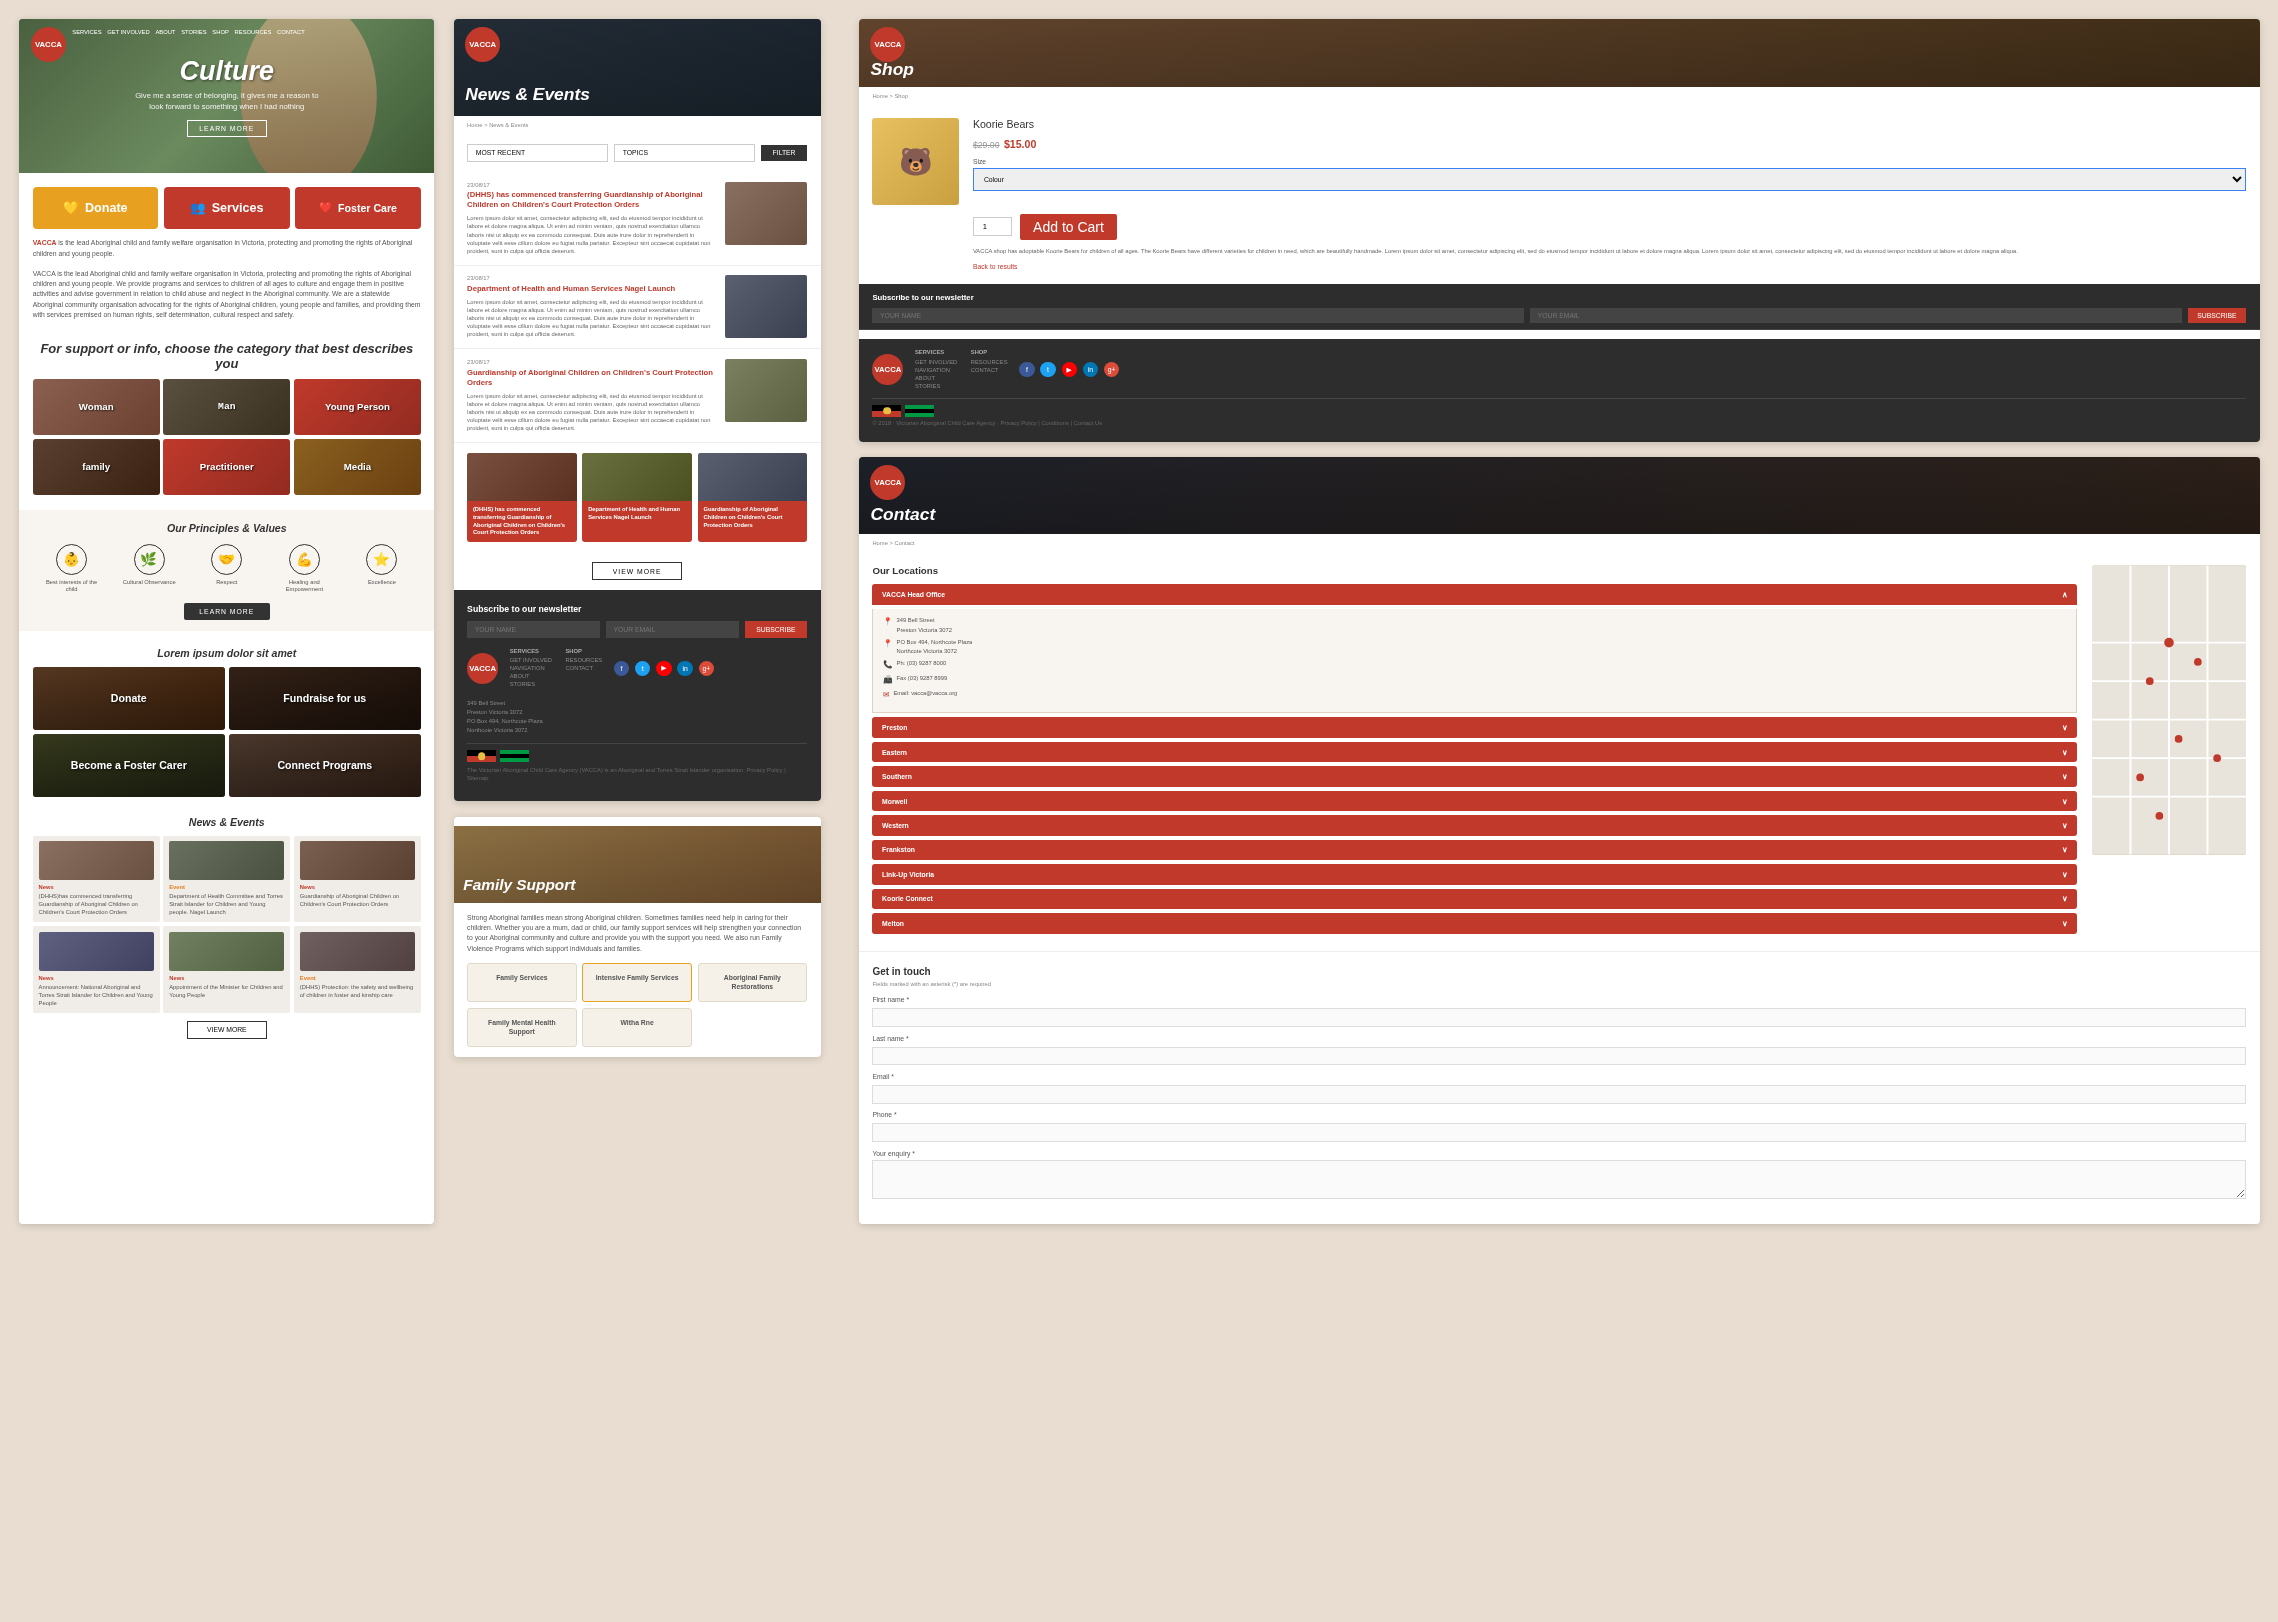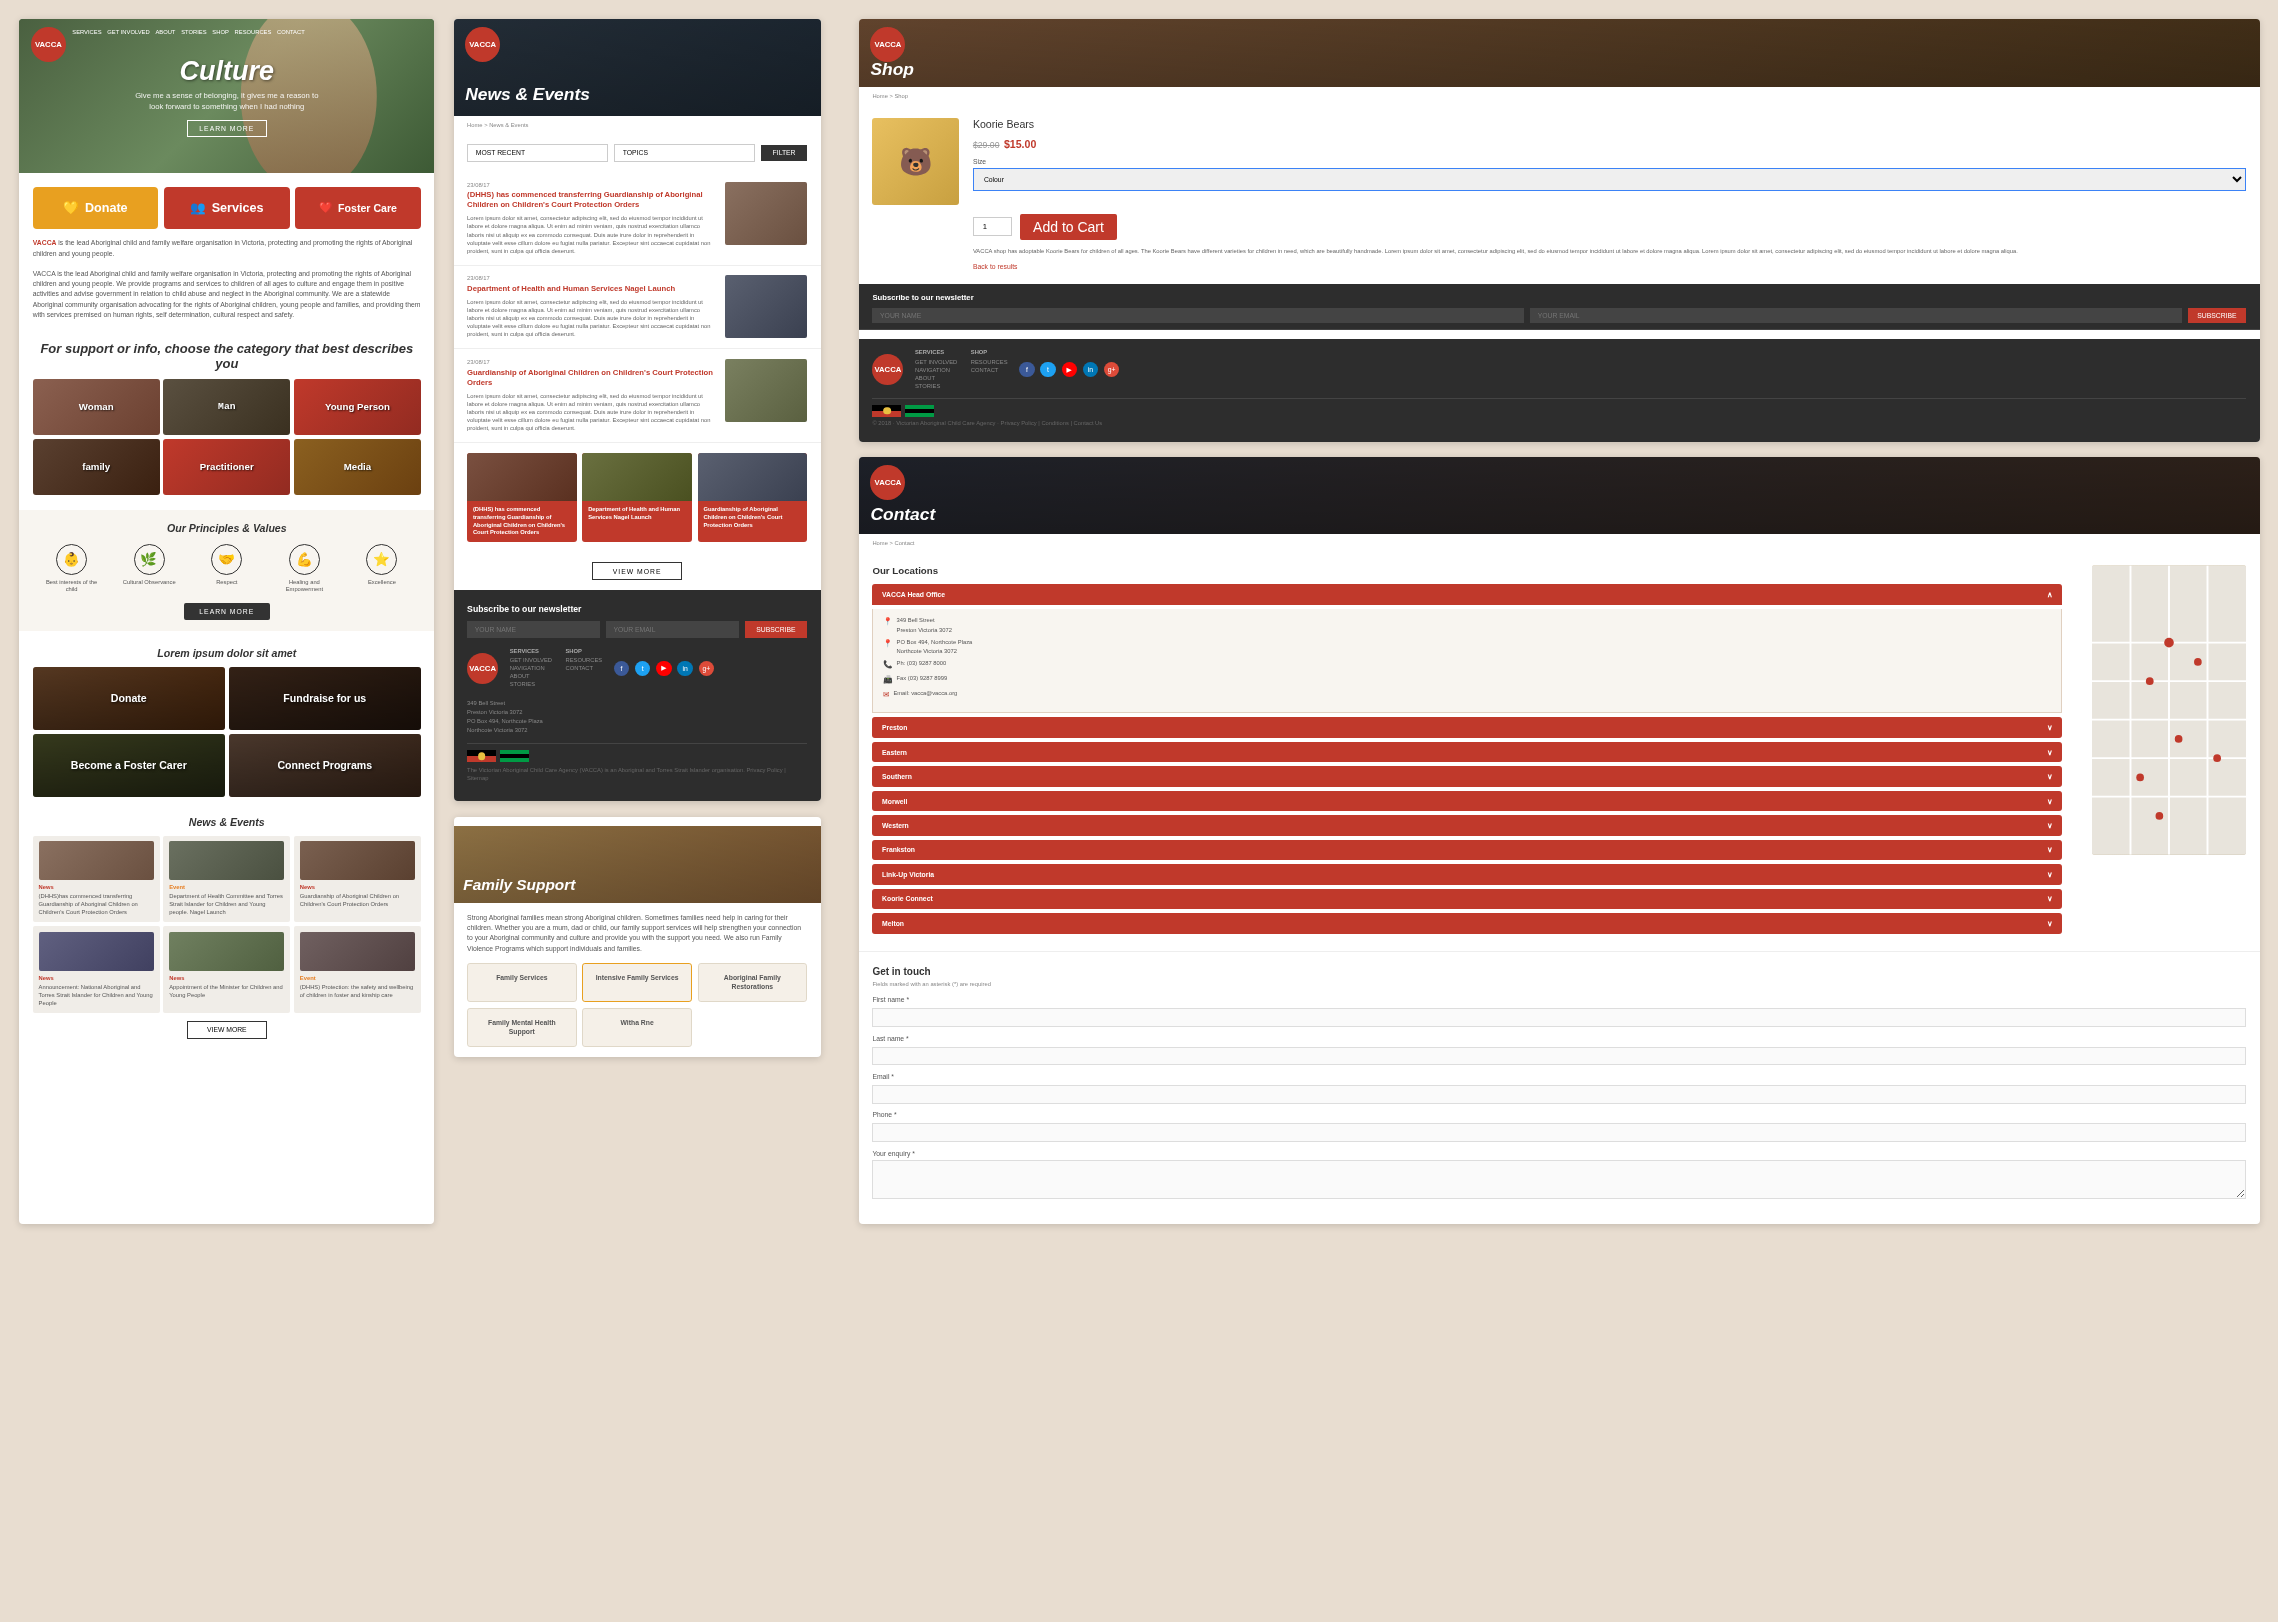--- a/index.html
+++ b/index.html
@@ -654,21 +654,21 @@
     }
     .contact-title {
       color: white;
       font-size: 17.4px;
       font-weight: bold;
       font-style: italic;
     }
 
     .contact-content {
       display: flex;
-      gap: 30px;
+      gap: 15px;
       padding: 13.5px;
     }
     .locations-section { flex: 1; }
     .map-section {
       width: 154px;
       height: 290px;
       background: #e8e0d0;
       border-radius: 2.9px;
       overflow: hidden;
       flex-shrink: 0;

